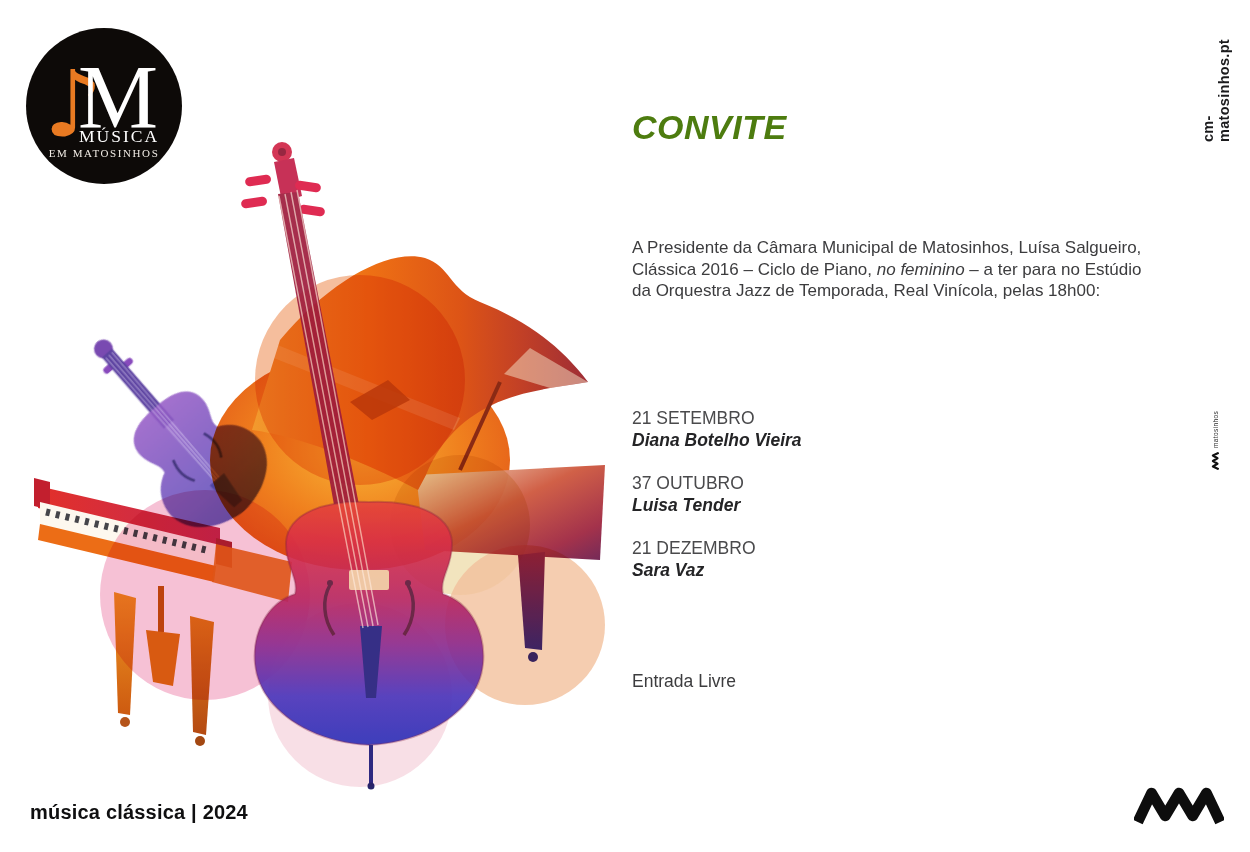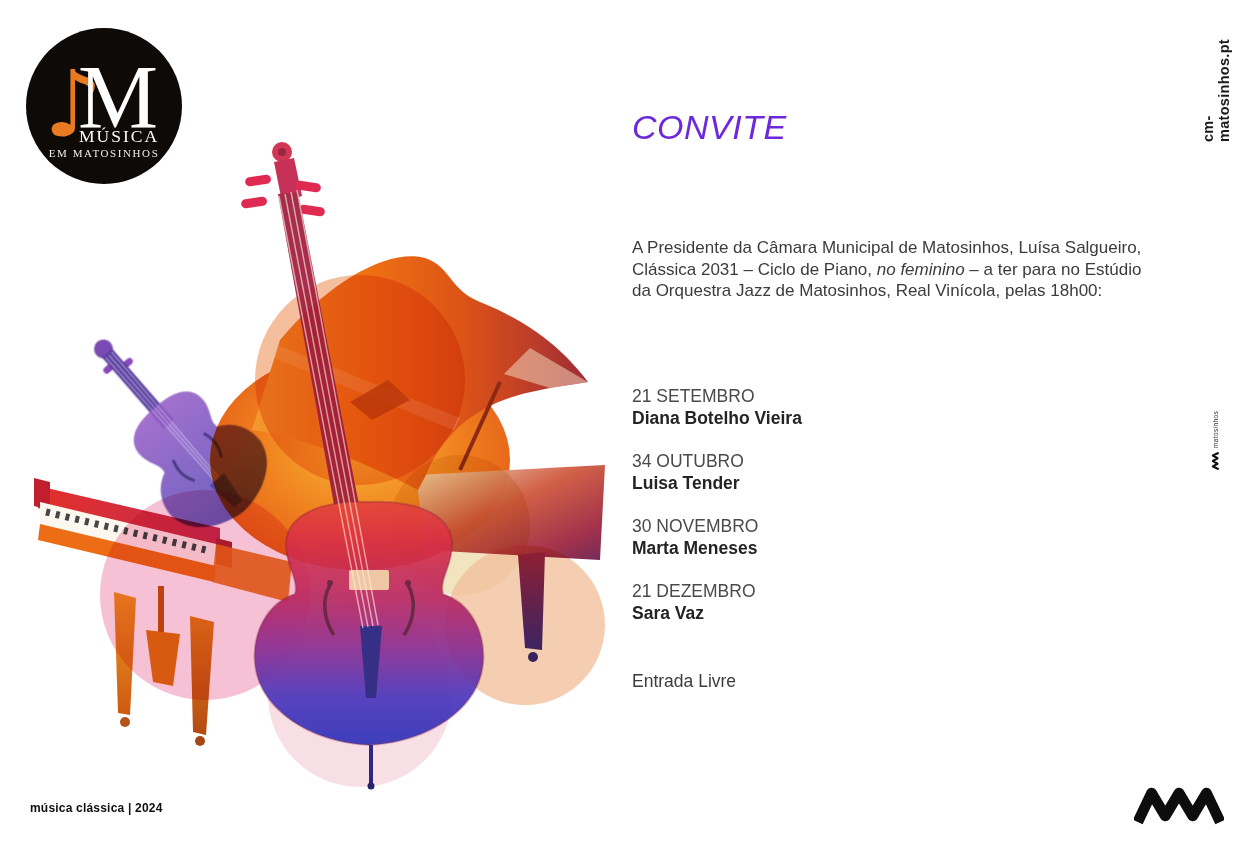--- a/index.html
+++ b/index.html
@@ -12,45 +12,45 @@
   .abs { position:absolute; }
 
   
   #brand-badge { left:26px; top:28px; width:156px; height:156px; }
 
   
   #artwork { left:30px; top:130px; width:580px; height:660px; }
 
   
   #title { left:632px; top:108px; font-size:34px; font-style:italic;
-           font-weight:400; letter-spacing:0.5px; color:#6d28d9; }
+           font-weight:700; letter-spacing:0.5px; color:#4d7c0f; }
   #invitation-text { left:632px; top:237px; font-size:17px; line-height:21.5px;
                      color:#3c3c3e; white-space:nowrap; }
   .it { font-style:italic;margin-top:32px; }
-  #events { left:632px; top:386px; }
+  #events { left:632px; top:408px; }
   .event-item { margin-bottom:22px; }
   .event-date { font-size:17.5px; line-height:21.5px; color:#4a4a4c; }
   .event-artist { font-size:17.5px; line-height:21.5px; font-weight:700;
-                  color:#242426; }
+                  font-style:italic; color:#242426; }
   #admission { left:632px; top:670px; font-size:17.5px; line-height:22.5px; color:#3c3c3e; }
 
   
   #site-url { right:18px; top:24px; height:118px; writing-mode:vertical-rl;
               transform:rotate(180deg); font-weight:700; font-size:14.5px;
               letter-spacing:0.3px; color:#1b1b1d; }
 
   
   #side-mark-wrap { left:1204px; top:406px; width:22px; height:64px; }
   #side-mark { width:64px; height:22px; transform-origin:0 0;
                transform:rotate(-90deg) translateX(-64px);
                display:flex; align-items:center; gap:4px; }
   #side-mark .wordmark { font-size:6.5px; letter-spacing:0.4px; color:#2a2a2a; }
 
   
-  #series-label { left:30px; top:801px; font-size:12px; font-weight:700;
+  #series-label { left:30px; top:801px; font-size:20px; font-weight:700;
                   color:#0f0f10; letter-spacing:0.2px;text-align:right; }
   #muni-logo { left:1134px; top:784px; width:90px; height:44px; }
 </style>
 </head>
 <body>
 
 <div id="page">
 
   <svg id="brand-badge" class="abs" viewBox="0 0 156 156">
     <circle cx="78" cy="78" r="78" fill="#0d0a08"></circle>
@@ -192,36 +192,32 @@
       </g>
       <line x1="341" y1="615" x2="341" y2="655" stroke="#1c1878" stroke-width="4"></line>
       <circle cx="341" cy="656" r="3.5" fill="#15125e"></circle>
     </g>
   </svg>
 
   <div id="title" class="abs">CONVITE</div>
 
   <div id="invitation-text" class="abs">
     <div>A Presidente da Câmara Municipal de Matosinhos, Luísa Salgueiro,</div>
-    <div><span>Clássica 2031 – Ciclo de Piano, </span><span class="it">no feminino</span><span> – a ter para no Estúdio</span></div>
-    <div>da Orquestra Jazz de Matosinhos, Real Vinícola, pelas 18h00:</div>
+    <div><span>Clássica 2016 – Ciclo de Piano, </span><span class="it">no feminino</span><span> – a ter para no Estúdio</span></div>
+    <div>da Orquestra Jazz de Temporada, Real Vinícola, pelas 18h00:</div>
   </div>
 
   <div id="events" class="abs">
     <div class="event-item">
       <div class="event-date">21 SETEMBRO</div>
       <div class="event-artist">Diana Botelho Vieira</div>
     </div>
     <div class="event-item">
-      <div class="event-date">34 OUTUBRO</div>
+      <div class="event-date">37 OUTUBRO</div>
       <div class="event-artist">Luisa Tender</div>
-    </div>
-    <div class="event-item">
-      <div class="event-date">30 NOVEMBRO</div>
-      <div class="event-artist">Marta Meneses</div>
     </div>
     <div class="event-item">
       <div class="event-date">21 DEZEMBRO</div>
       <div class="event-artist">Sara Vaz</div>
     </div>
   </div>
 
   <div id="admission" class="abs">
     <div>Entrada Livre</div>
   </div>

